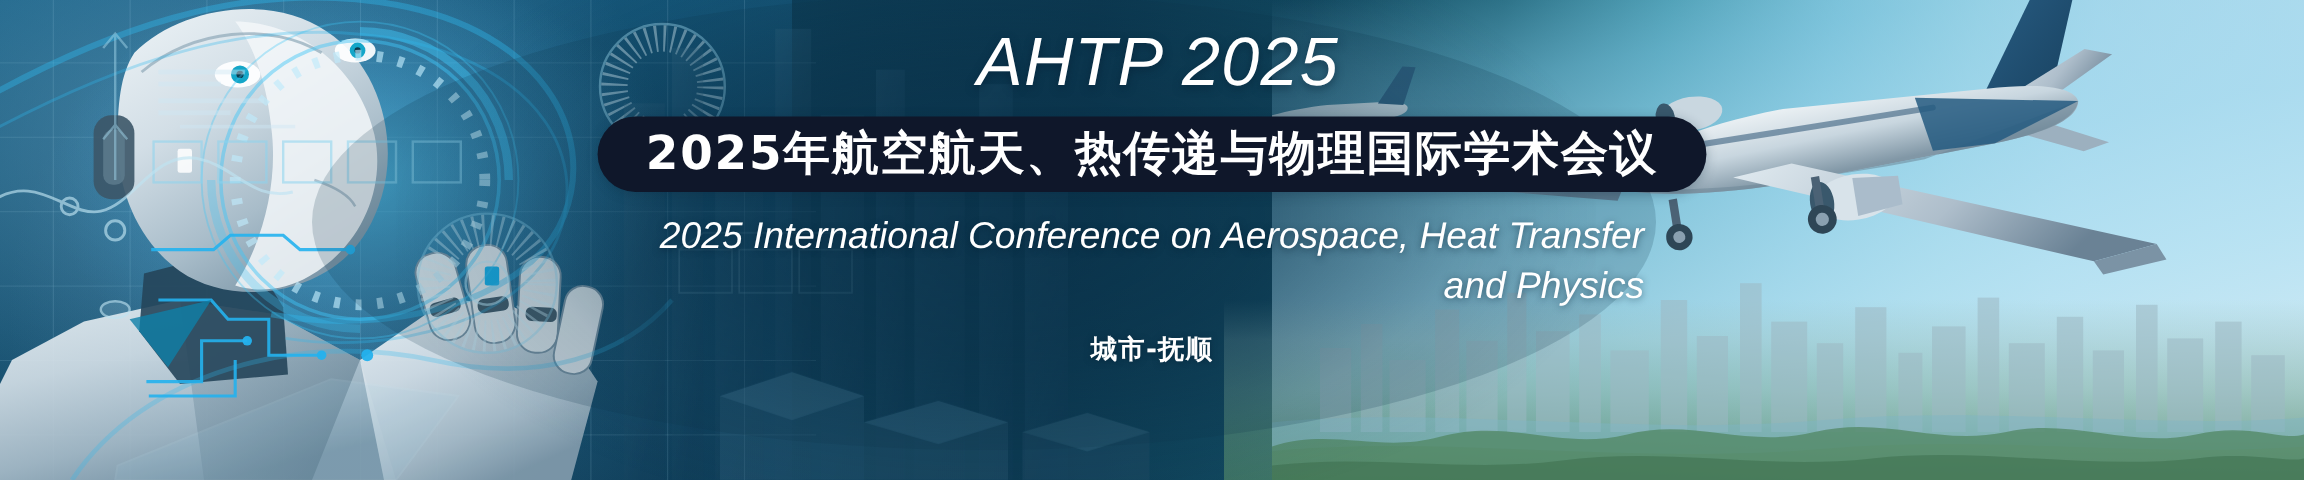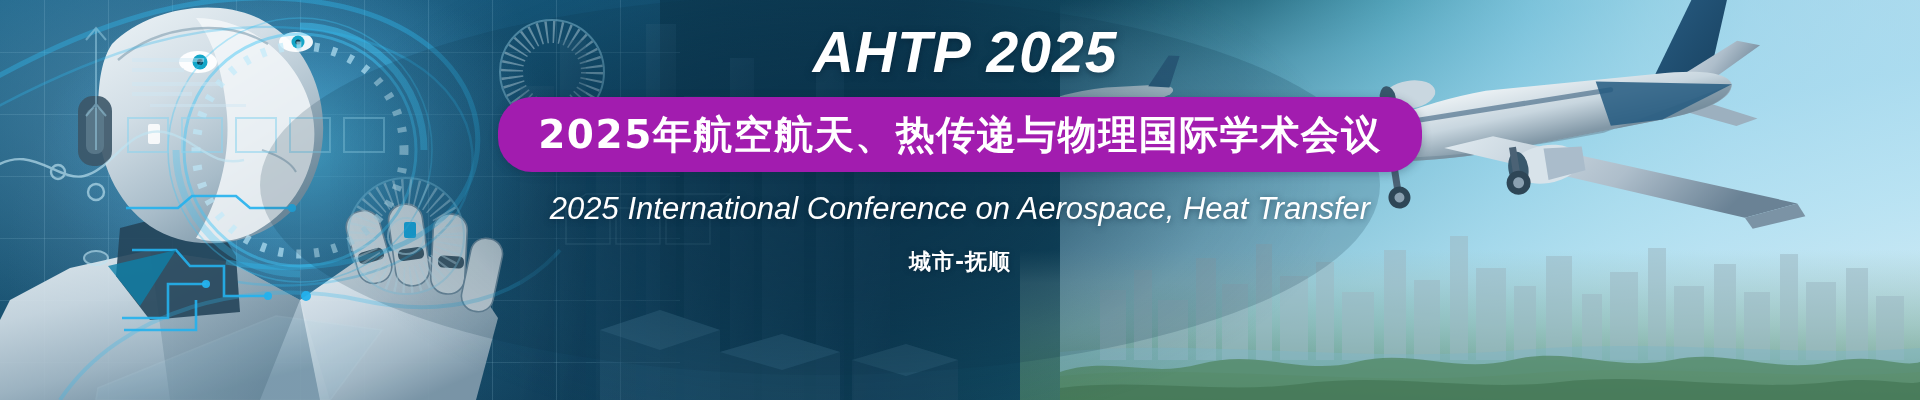--- a/index.html
+++ b/index.html
@@ -120,36 +120,36 @@
     width: 1920px;
     height: 400px;
     display: flex;
     flex-direction: column;
     align-items: center;
     padding-top: 24px;
   }
 
   .main-title {
     font-size: 57px;
-    font-weight: bold;
+    font-weight: normal;
     font-style: italic;
     color: #ffffff;
     letter-spacing: 1px;
     line-height: 1;
     margin: 0;
     padding: 0 0 0 10px;
     text-shadow: 0 2px 7px rgba(5,30,50,.55);
     white-space: nowrap;
   }
 
   .pill {
     margin-top: 16px;
-    height: 75px;
+    height: 63px;
     border-radius: 34px;
-    background: #a21caf;
+    background: #0f172a;
     display: flex;
     align-items: center;
     justify-content: center;
     padding: 0 40px;
     box-shadow: 0 2px 10px rgba(10,40,60,.30);
   }
 
   .pill-text {
     font-size: 39px;
     font-weight: bold;
@@ -519,17 +519,18 @@
   <div class="content">
 
     <div class="main-title">AHTP 2025</div>
 
     <div class="pill">
       <span class="pill-text">2025年航空航天、热传递与物理国际学术会议</span>
     </div>
 
     <div class="subtitle">
       <span>2025 International Conference on Aerospace, Heat Transfer</span><br>
+      <span>and Physics</span>
     </div>
 
     <div class="city">城市-抚顺</div>
   </div>
 </div>
 
 </body></html>

